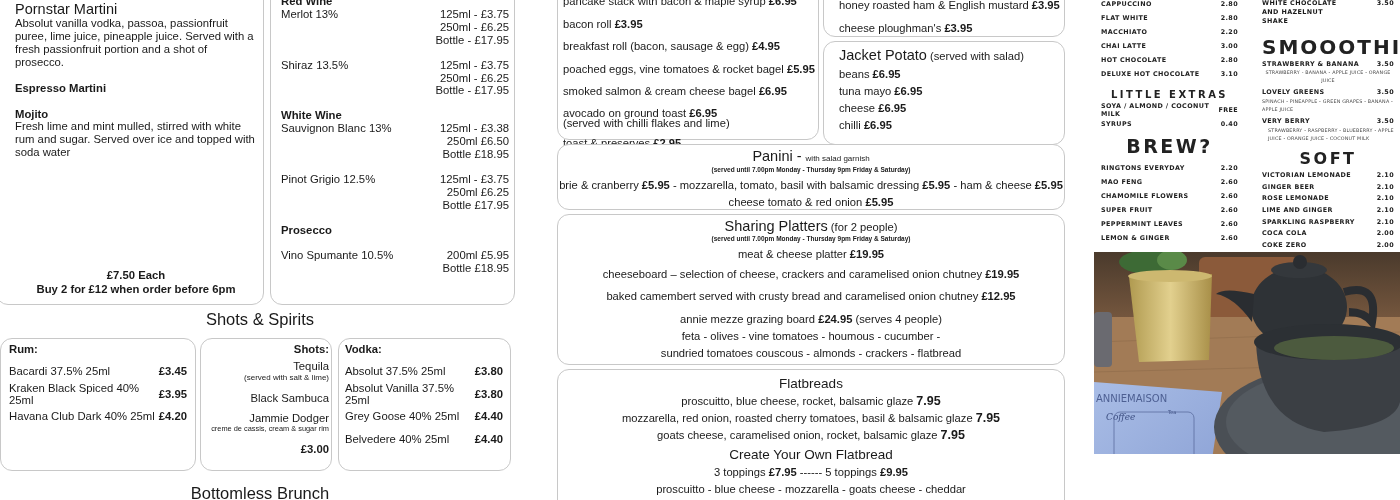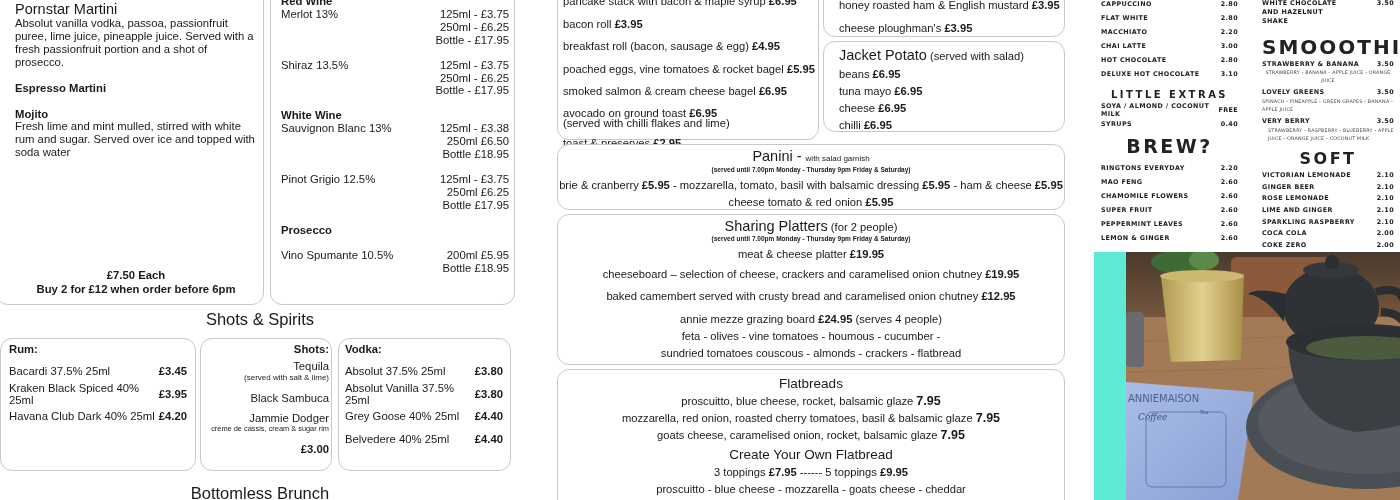--- a/index.html
+++ b/index.html
@@ -36,21 +36,21 @@
   .food-h { font-size: 14.5px; line-height: 17px; }
   .food-served { font-size: 6.5px; line-height: 8px; font-weight: bold; }
 
   
   #drinks-card { position: absolute; left: 1094px; top: 0; width: 306px; height: 252px; background: #fff; font-family: "DejaVu Sans", sans-serif; overflow: hidden; }
   .dc-row { display: flex; justify-content: space-between; font-size: 6.4px; font-weight: bold; letter-spacing: 0.4px; height: 14px; align-items: center; color: #222; }
   .dc-h { font-weight: bold; text-align: center; letter-spacing: 2.5px; color: #222; }
   .dc-sub { font-size: 4.8px; letter-spacing: 0.2px; color: #444; line-height: 8px; }
 
   
-  #photo { position: absolute; left: 1094px; top: 252px; width: 306px; height: 248px; overflow: hidden; background: #5eead4; padding-left: 32px; }
+  #photo { position: absolute; left: 1094px; top: 252px; width: 306px; height: 202px; overflow: hidden; background: #ef4444; }
 </style>
 </head>
 <body>
 
 <div class="panel" id="cocktails">
   <div class="ct-item">
     <div class="ct-title">Pornstar Martini</div>
     <div>Absolut vanilla vodka, passoa, passionfruit puree, lime juice, pineapple juice. Served with a fresh passionfruit portion and a shot of prosecco.</div>
   </div>
   <div class="ct-item">
@@ -174,21 +174,21 @@
   <div class="food-row"><span>smoked salmon &amp; cream cheese bagel </span><b>£6.95</b></div>
   <div class="food-row" style="line-height:10px;"><span>avocado on ground toast </span><b>£6.95</b><br><span>(served with chilli flakes and lime)</span></div>
   <div class="food-row"><span>toast &amp; preserves </span><b>£2.95</b></div>
 </div>
 
 <div class="panel food" style="left:823px;top:-20px;width:242px;height:57px;padding:18px 0 0 15px;">
   <div class="food-row"><span>honey roasted ham &amp; English mustard </span><b>£3.95</b></div>
   <div class="food-row"><span>cheese ploughman's </span><b>£3.95</b></div>
 </div>
 
-<div class="panel food" style="left:823px;top:41px;width:242px;height:91px;padding:5px 0 0 15px;">
+<div class="panel food" style="left:823px;top:41px;width:242px;height:104px;padding:5px 0 0 15px;">
   <div style="margin-bottom:4px;"><span class="food-h">Jacket Potato</span> <span>(served with salad)</span></div>
   <div style="margin-bottom:4px;"><span>beans </span><b>£6.95</b></div>
   <div style="margin-bottom:4px;"><span>tuna mayo </span><b>£6.95</b></div>
   <div style="margin-bottom:4px;"><span>cheese </span><b>£6.95</b></div>
   <div><span>chilli </span><b>£6.95</b></div>
 </div>
 
 <div class="panel food food-center" style="left:557px;top:144px;width:508px;height:66px;padding:3px 0 0 0;">
   <div style="line-height:15px;"><span class="food-h">Panini</span><span class="food-h"> - </span><span style="font-size:8px;">with salad garnish</span></div>
   <div class="food-served">(served until 7.00pm Monday - Thursday 9pm Friday &amp; Saturday)</div>

